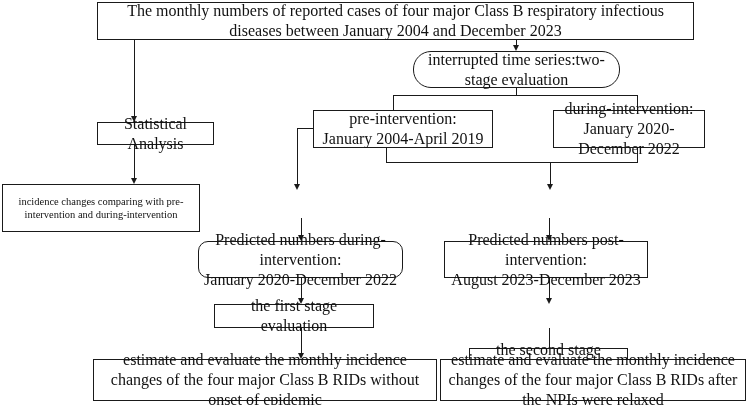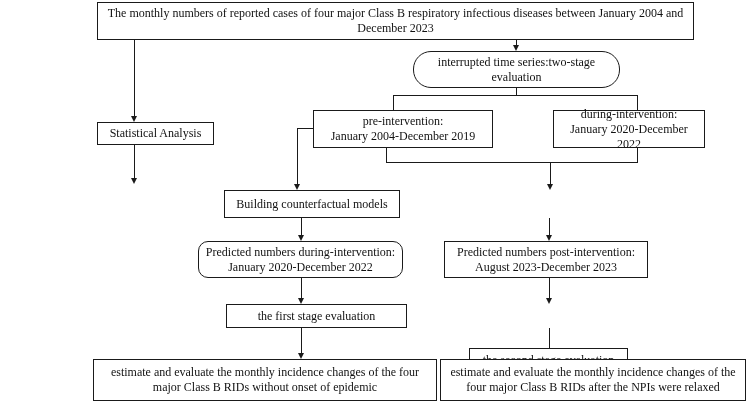--- a/index.html
+++ b/index.html
@@ -20,21 +20,21 @@
   .box {
     position: absolute;
     box-sizing: border-box;
     border: 1px solid #1a1a1a;
     background: #ffffff;
     display: flex;
     align-items: center;
     justify-content: center;
     text-align: center;
     line-height: 1.25;
-    font-size: 12px;
+    font-size: 16px;
     padding: 2px 4px;
     z-index: 3;
     white-space: pre-line;
   }
   .box.small { font-size: 10.5px; }
   .vline {
     position: absolute;
     width: 1px;
     background: #1a1a1a;
     z-index: 1;
@@ -58,38 +58,38 @@
 </head>
 <body>
 
 <div id="canvas">
 
   <div class="box" style="left:97px; top:2px; width:597px; height:38px;">The monthly numbers of reported cases of four major Class B respiratory  infectious diseases between  January 2004 and December 2023</div>
 
   <div class="box" style="left:413px; top:51px; width:207px; height:37px;border-radius:18px;">interrupted time series:two-stage evaluation</div>
 
   <div class="box" style="left:313px; top:110px; width:180px; height:38px;">pre-intervention:
-January 2004-December 2019</div>
+January 2004-April 2019</div>
 
   <div class="box" style="left:553px; top:110px; width:152px; height:38px;">during-intervention:
 January 2020-December 2022</div>
 
   <div class="box" style="left:76px; top:122px; width:117px; height:23px;margin-left:21px;">Statistical Analysis</div>
 
+  <div class="box small" style="left:2px; top:184px; width:198px; height:48px;">incidence changes comparing with pre-intervention and during-intervention</div>
 
-  <div class="box" style="left:224px; top:190px; width:176px; height:28px;">Building counterfactual models</div>
 
 
   <div class="box" style="left:198px; top:241px; width:205px; height:37px;border-radius:10px;">Predicted numbers during-intervention:
 January 2020-December 2022</div>
 
   <div class="box" style="left:444px; top:241px; width:204px; height:37px;">Predicted numbers post-intervention:
 August 2023-December 2023</div>
 
-  <div class="box" style="left:226px; top:304px; width:181px; height:24px;">the first stage evaluation</div>
+  <div class="box" style="left:214px; top:304px; width:160px; height:24px;">the first stage evaluation</div>
 
   <div class="box" style="left:469px; top:304px; width:159px; height:24px;margin-top:44px;">the second stage evaluation</div>
 
   <div class="box" style="left:93px; top:359px; width:344px; height:42px;">estimate and evaluate the monthly incidence changes of the four major Class B  RIDs without onset of epidemic</div>
 
   <div class="box" style="left:440px; top:359px; width:306px; height:42px;">estimate and evaluate the monthly incidence changes of the four major Class B  RIDs after the NPIs were relaxed</div>
 
   <div class="vline" style="left:134px; top:40px; height:76px;"></div>
   <div class="arrowhead" style="left:131px; top:116px;"></div>
 

